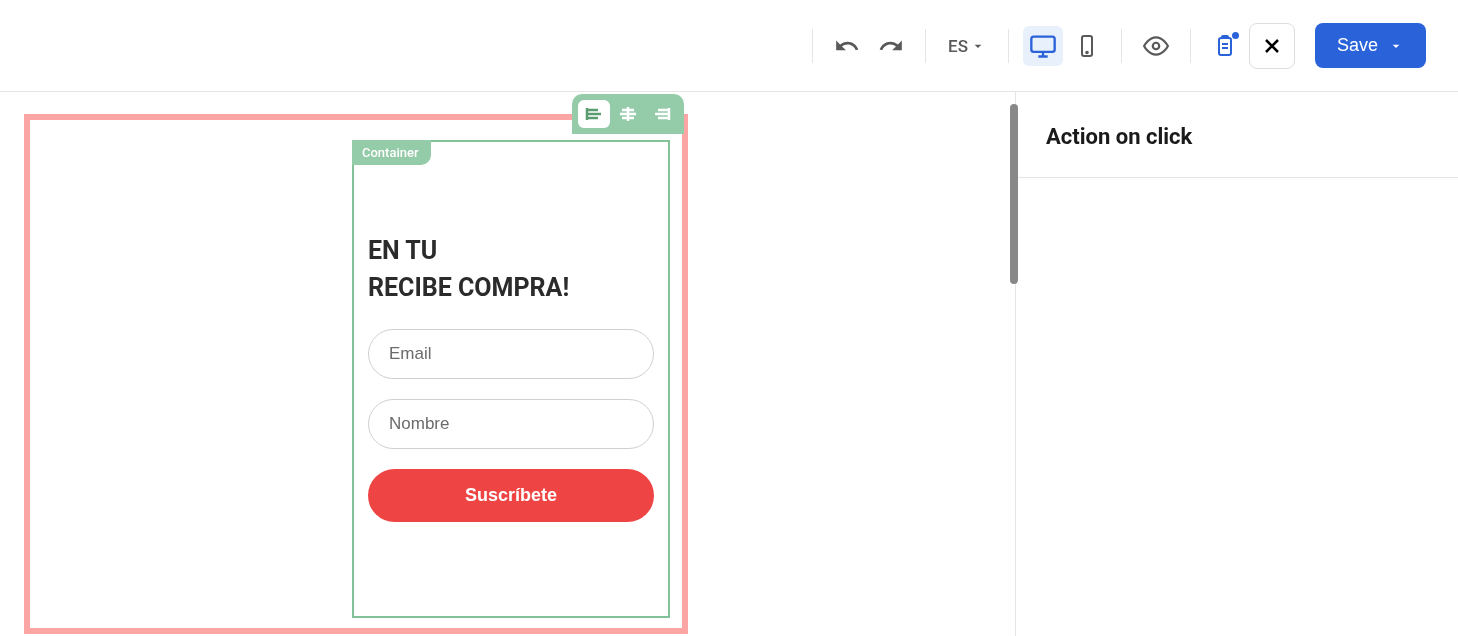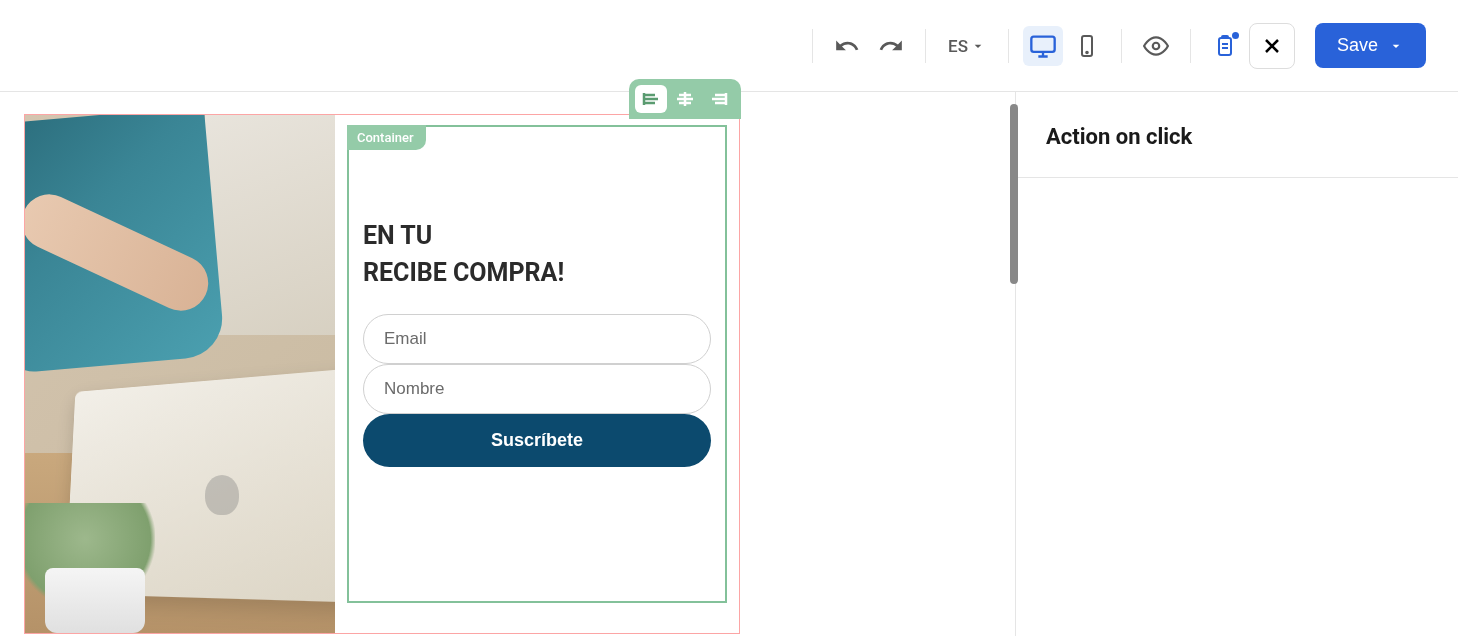--- a/index.html
+++ b/index.html
@@ -15,34 +15,34 @@
     .clipboard-dot { position: absolute; top: 6px; right: 6px; width: 7px; height: 7px; background: #2962d9; border-radius: 50%; }
     .save-btn { display: flex; align-items: center; gap: 10px; background: #2962d9; color: #fff; padding: 12px 22px; border-radius: 8px; cursor: pointer; font-size: 18px; font-weight: 500; border: none; margin-left: 16px; }
     
     .main { display: flex; height: calc(636px - 76px); }
     .canvas-area { flex: 1; padding: 22px 24px; }
     .sidebar { width: 443px; border-left: 1px solid #e5e5e5; position: relative; }
     .sidebar-title { font-size: 22px; font-weight: 700; color: #1a1a1a; padding: 32px 30px 28px; }
     .sidebar-divider { height: 1px; background: #e5e5e5; }
     .scroll-indicator { position: absolute; left: -6px; top: 12px; width: 8px; height: 180px; background: #888; border-radius: 4px; }
     
-    .editor-frame { width: 716px; height: 520px; border: 1px solid #fca5a5; display: flex; background: #fff; }
+    .editor-frame { width: 664px; height: 520px; border: 6px solid #fca5a5; display: flex; background: #fff; align-items: flex-end; }
     .image-panel { width: 310px; background: linear-gradient(135deg, #d4c5b0 0%, #c8b99f 100%); position: relative; overflow: hidden; }
     .form-panel { flex: 1; padding: 10px 12px; position: relative; }
     
     .container-wrap { position: relative; border: 2px solid #83c19a; height: 478px; padding: 52px 14px 20px; }
     .container-label { position: absolute; top: -2px; left: -2px; background: #94cba8; color: #fff; font-size: 13px; font-weight: 500; padding: 5px 12px 5px 10px; border-radius: 0 0 10px 0; }
     .align-tabs { position: absolute; top: -36px; right: -2px; display: flex; background: #94cba8; border-radius: 10px 10px 0 0; padding: 6px; gap: 2px; }
     .align-tab { width: 32px; height: 28px; display: flex; align-items: center; justify-content: center; cursor: pointer; border-radius: 6px; color: #fff; }
     .align-tab.active { background: #fff; color: #5a9b70; }
     
     .heading { font-size: 25px; font-weight: 700; color: #2b2b2b; line-height: 1.5; margin-bottom: 22px; }
-    .form-input { width: 100%; padding: 14px 20px; border: 1px solid #d0d0d0; border-radius: 999px; font-size: 17px; color: #6b6b6b; outline: none; }
+    .form-input { width: 100%; padding: 14px 20px; border: 1px solid #d0d0d0; border-radius: 999px; font-size: 17px; color: #6b6b6b; margin-bottom: 20px; outline: none; }
     .form-input::placeholder { color: #6b6b6b; }
-    .submit-btn { width: 100%; padding: 16px; background: #0c4a6e; color: #fff; border: none; border-radius: 999px; font-size: 18px; font-weight: 700; cursor: pointer; }
+    .submit-btn { width: 100%; padding: 16px; background: #ef4444; color: #fff; border: none; border-radius: 999px; font-size: 18px; font-weight: 700; cursor: pointer; }
     
     
     .img-couch { position: absolute; top: 0; left: -30px; width: 220px; height: 250px; background: linear-gradient(140deg, #2a6b7a 0%, #3a8595 40%, #4ba0b0 100%); border-radius: 0 0 40px 30px; transform: rotate(-5deg); }
     .img-throw { position: absolute; top: 0; left: 180px; width: 180px; height: 220px; background: linear-gradient(160deg, #e8e4dc 0%, #d6cfc0 100%); }
     .img-arm { position: absolute; top: 110px; left: -10px; width: 200px; height: 55px; background: linear-gradient(90deg, #e8c9b0 0%, #d9b396 100%); border-radius: 30px; transform: rotate(25deg); }
     .img-laptop { position: absolute; top: 260px; left: 30px; width: 320px; height: 220px; background: linear-gradient(160deg, #f2efe8 0%, #dcd5c5 100%); border-radius: 8px; transform: perspective(400px) rotateX(8deg) rotateY(-12deg); box-shadow: 0 8px 20px rgba(0,0,0,0.15); }
     .img-apple { position: absolute; top: 360px; left: 180px; width: 34px; height: 40px; background: rgba(120,120,120,0.35); border-radius: 50% 50% 45% 45%; }
     .img-table { position: absolute; bottom: 0; left: 0; right: 0; height: 180px; background: linear-gradient(180deg, #c9a87d 0%, #b59268 100%); }
     .img-plant { position: absolute; bottom: 10px; left: -10px; width: 140px; height: 120px; background: radial-gradient(circle at 50% 30%, #9db88c 0%, #7fa06e 60%, transparent 65%); }
     .img-pot { position: absolute; bottom: 0; left: 20px; width: 100px; height: 65px; background: linear-gradient(180deg, #f5f5f5 0%, #e0e0e0 100%); border-radius: 8px 8px 12px 12px; }

